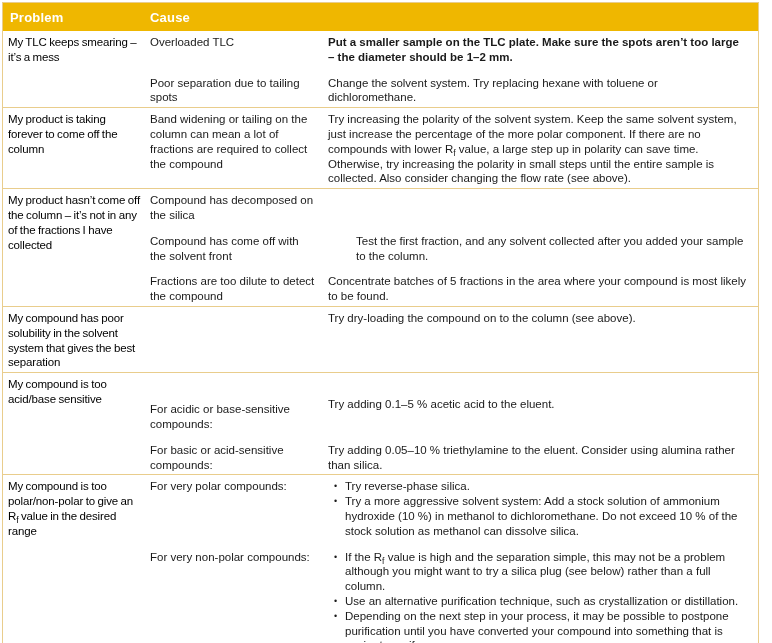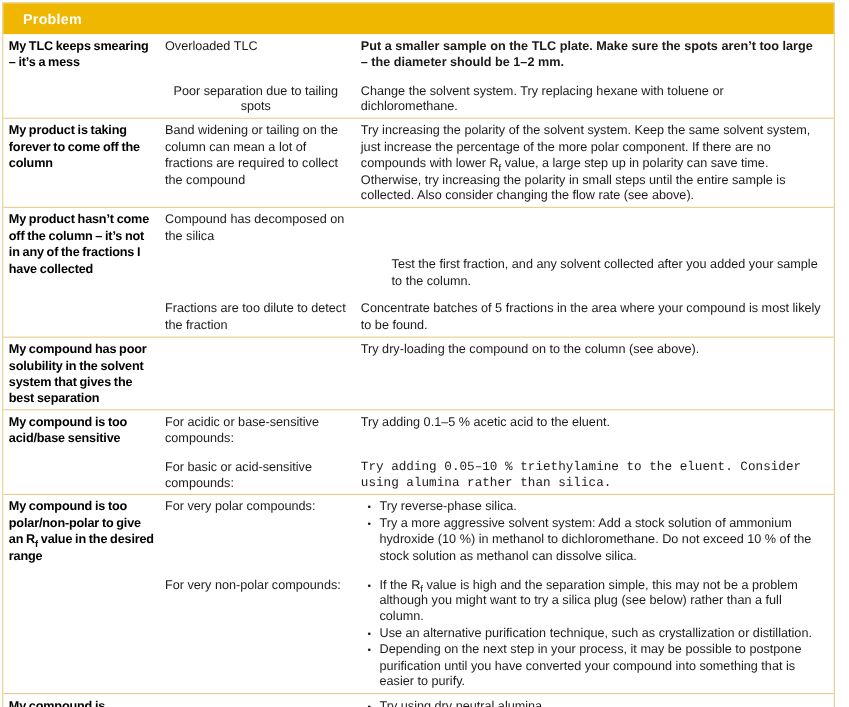--- a/index.html
+++ b/index.html
@@ -17,102 +17,104 @@
   .page{padding:2px 0 0 2px;}
   .ttable{width:757px;border:1px solid var(--border);background:#FFFFFF;}
   .header-row{
     display:grid;grid-template-columns:142px 178px 1fr;
     background:var(--header-bg);height:28px;align-items:center;
   }
   .hcell{
     color:var(--header-text);font-weight:bold;font-size:13px;
     padding-left:5px;letter-spacing:0.2px;
   }
-  .hcell.first{padding-left:18px;}
+  .hcell.first{padding-left:7px;}
   .trow{
     display:grid;grid-template-columns:142px 178px 1fr;
     padding:4px 0 2px;align-content:start;
   }
   .trow + .trow{border-top:1px solid var(--border);}
   .trow[data-ri="0"]{min-height:64px}
   .trow[data-ri="1"]{min-height:76px}
   .trow[data-ri="2"]{min-height:112px}
   .trow[data-ri="3"]{min-height:57px}
   .trow[data-ri="4"]{min-height:72px}
   .trow[data-ri="5"]{min-height:146px}
   .trow[data-ri="6"]{min-height:50px}
   .cell{font-size:11.5px;line-height:14.8px;color:var(--text);}
   .cell.problem{
-    grid-column:1;font-weight:bold;color:#000000;
+    grid-column:1;font-weight:normal;color:#000000;
     padding:0 5px 0 5px;letter-spacing:-0.15px;word-spacing:-0.5px;
   }
   .cell.cause{padding:0 8px 0 5px;}
   .cell.solution{padding:0 10px 0 5px;}
   .gap{margin-bottom:11px;}
   .bullet-item{display:flex;}
   .bullet-marker{
     flex:0 0 17px;padding-left:6px;font-size:9px;line-height:14.8px;
     color:var(--text);
   }
   .bullet-text{flex:1 1 auto;}
   sub{font-size:8.5px;line-height:0;}
 </style>
 </head>
 <body>
 
 <div class="page">
   <div class="ttable">
     <div class="header-row">
       <div class="hcell first">Problem</div>
+      <div class="hcell">Cause</div>
     </div>
     <div id="rows-container">
         <div class="trow" data-ri="0">
           <div class="cell problem" style="grid-row: 1 / span 2;">My TLC keeps smearing – it’s a mess</div>
           <div class="cell cause gap" style="grid-area: 1 / 2;">Overloaded TLC</div>
           <div class="cell solution gap" style="grid-area: 1 / 3; font-weight: bold;">
             <div>Put a smaller sample on the TLC plate. Make sure the spots aren’t too large – the diameter should be 1–2 mm.</div>
           </div>
-          <div class="cell cause" style="grid-area: 2 / 2; text-align: center;">Poor separation due to tailing spots</div>
+          <div class="cell cause" style="grid-area: 2 / 2;">Poor separation due to tailing spots</div>
           <div class="cell solution" style="grid-area: 2 / 3;">
             <div>Change the solvent system. Try replacing hexane with toluene or dichloromethane.</div>
           </div>
         </div>
         <div class="trow" data-ri="1">
           <div class="cell problem" style="grid-row: 1 / span 1;">My product is taking forever to come off the column</div>
           <div class="cell cause" style="grid-area: 1 / 2;">Band widening or tailing on the column can mean a lot of fractions are required to collect the compound</div>
           <div class="cell solution" style="grid-area: 1 / 3;">
             <div>Try increasing the polarity of the solvent system. Keep the same solvent system, just increase the percentage of the more polar component. If there are no compounds with lower R<sub>f</sub> value, a large step up in polarity can save time. Otherwise, try increasing the polarity in small steps until the entire sample is collected. Also consider changing the flow rate (see above).</div>
           </div>
         </div>
         <div class="trow" data-ri="2">
           <div class="cell problem" style="grid-row: 1 / span 3;">My product hasn’t come off the column – it’s not in any of the fractions I have collected</div>
           <div class="cell cause gap" style="grid-area: 1 / 2;">Compound has decomposed on the silica</div>
+          <div class="cell cause gap" style="grid-area: 2 / 2;">Compound has come off with the solvent front</div>
           <div class="cell solution gap" style="grid-area: 2 / 3; margin-left: 28px;">
             <div>Test the first fraction, and any solvent collected after you added your sample to the column.</div>
           </div>
-          <div class="cell cause" style="grid-area: 3 / 2;">Fractions are too dilute to detect the fraction</div>
+          <div class="cell cause" style="grid-area: 3 / 2;">Fractions are too dilute to detect the compound</div>
           <div class="cell solution" style="grid-area: 3 / 3;">
             <div>Concentrate batches of 5 fractions in the area where your compound is most likely to be found.</div>
           </div>
         </div>
         <div class="trow" data-ri="3">
           <div class="cell problem" style="grid-row: 1 / span 1;">My compound has poor solubility in the solvent system that gives the best separation</div>
           <div class="cell cause" style="grid-area: 1 / 2;"></div>
           <div class="cell solution" style="grid-area: 1 / 3;">
             <div>Try dry-loading the compound on to the column (see above).</div>
           </div>
         </div>
         <div class="trow" data-ri="4">
           <div class="cell problem" style="grid-row: 1 / span 2;">My compound is too acid/base sensitive</div>
-          <div class="cell cause gap" style="grid-area: 1 / 2;">For acidic or base-sensitive compounds:</div>
-          <div class="cell solution gap" style="grid-area: 1 / 3;">
+          <div class="cell cause gap" style="grid-area: 1 / 2; margin-top: 25px;">For acidic or base-sensitive compounds:</div>
+          <div class="cell solution gap" style="grid-area: 1 / 3; margin-top: 20px;">
             <div>Try adding 0.1–5 % acetic acid to the eluent.</div>
           </div>
           <div class="cell cause" style="grid-area: 2 / 2;">For basic or acid-sensitive compounds:</div>
-          <div class="cell solution" style="grid-area: 2 / 3; font-family: Liberation Mono, monospace;">
+          <div class="cell solution" style="grid-area: 2 / 3;">
             <div>Try adding 0.05–10 % triethylamine to the eluent. Consider using alumina rather than silica.</div>
           </div>
         </div>
         <div class="trow" data-ri="5">
           <div class="cell problem" style="grid-row: 1 / span 2;">My compound is too polar/non-polar to give an R<sub>f</sub> value in the desired range</div>
           <div class="cell cause gap" style="grid-area: 1 / 2;">For very polar compounds:</div>
           <div class="cell solution gap" style="grid-area: 1 / 3;">
             <div class="bullet-item">
               <span class="bullet-marker">•</span>
               <span class="bullet-text">Try reverse-phase silica.</span>

